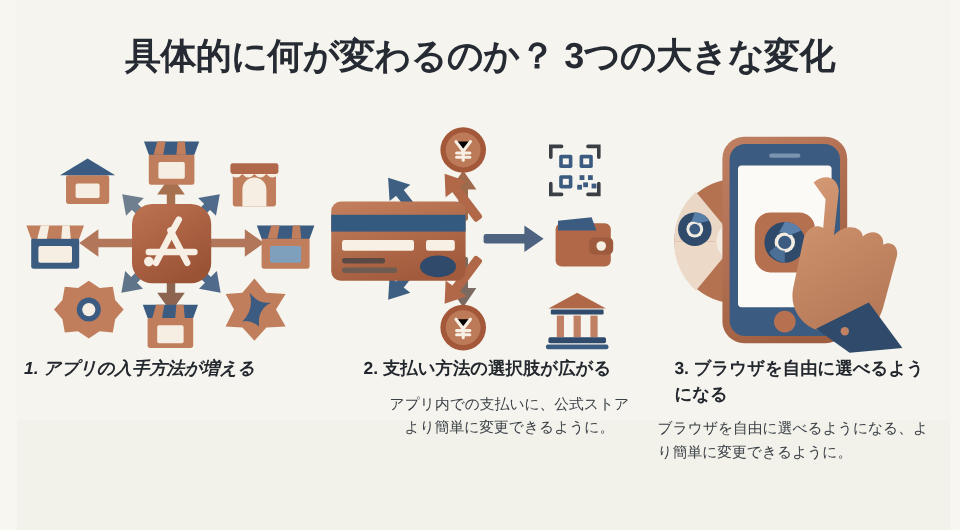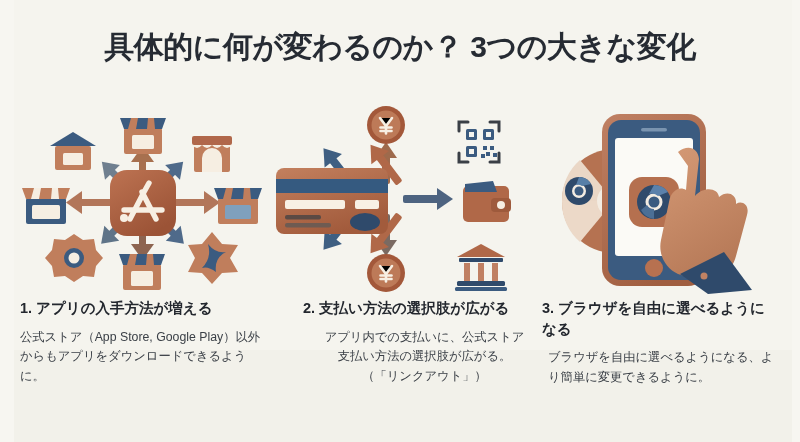--- a/index.html
+++ b/index.html
@@ -48,24 +48,24 @@
     font-size:14.5px;font-weight:700;color:#23272e;line-height:1.42;
     margin:4px 0 9px 0;
   }
   .body{
     font-size:12.3px;color:#3b4047;line-height:1.62;
   }
   .c1 .head,.c1 .body{text-align:left;}
   .c2 .head{text-align:left;}
   .c2 .body{text-align:center;}
   .c3 .head,.c3 .body{text-align:left;}
-  .c3 .head{text-indent:0;}
+  .c3 .head{text-indent:0;margin-left:20px;}
   .c2 .txt{padding:0 6px 0 8px;margin-left:48px;}
   .c3 .txt{padding:0 6px 0 14px;}
-  .c1 .txt{padding:0 8px 0 6px;}
+  .c1 .txt{padding:0 8px 0 6px;font-style:italic;}
   .c3 .body{padding-left:6px;}
 
   svg{display:block;overflow:visible;}
 </style>
 </head>
 <body>
 
 <div id="slide">
 
   <div class="title">具体的に何が変わるのか？ 3つの大きな変化</div>
@@ -192,21 +192,20 @@
 
           <g transform="translate(172,128)">
             <path d="M26 0 L36 12 L52 13 L44 26 L52 40 L36 41 L26 52 L16 41 L2 40 L9 26 L2 13 L16 12 Z" fill="#c07e5c"></path>
             <path d="M16 36 q10 -10 6 -24 q8 10 18 8 q-12 6 -10 20 q-8 -6 -14 -4 Z" fill="#3b5b80"></path>
           </g>
         </svg>
       </div>
 
       <div class="txt">
         <div class="head">1. アプリの入手方法が増える</div>
-        <div class="body">公式ストア（App Store, Google Play）以外からもアプリをダウンロードできるように。</div>
       </div>
     </div>
 
     <div class="col c2">
       <div class="art">
         <svg width="257" height="190" viewBox="0 0 257 190">
           <defs>
             <linearGradient id="card1" x1="0" y1="0" x2="0.5" y2="1">
               <stop offset="0" stop-color="#c3805e"></stop>
                 <stop offset="1" stop-color="#a25b3c"></stop>
@@ -327,22 +326,21 @@
             <rect x="0" y="37" width="48" height="5" rx="1.5" fill="#2f4a6b"></rect>
             <rect x="-2" y="43" width="52" height="4" rx="1.5" fill="#3b5b80"></rect>
           </g>
         </svg>
       </div>
 
       <div class="txt">
         <div class="head">2. 支払い方法の選択肢が広がる</div>
         <div class="body">
           <div>アプリ内での支払いに、公式ストア</div>
-          <div>支払い方法の選択肢が広がる。</div>
-          <div>（「リンクアウト」）</div>
+          <div>より簡単に変更できるように。</div>
         </div>
       </div>
     </div>
 
     <div class="col c3">
       <div class="art">
         <svg width="257" height="190" viewBox="0 0 257 190">
           <defs>
             <linearGradient id="phoneFrame" x1="0" y1="0" x2="0.5" y2="1">
               <stop offset="0" stop-color="#c08063"></stop>

